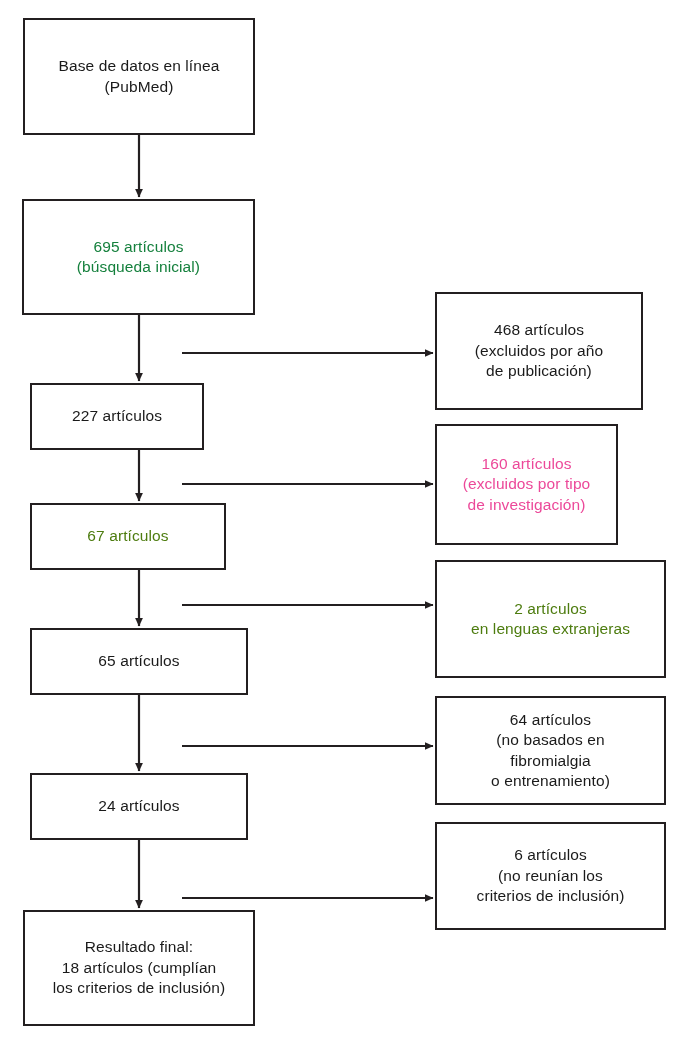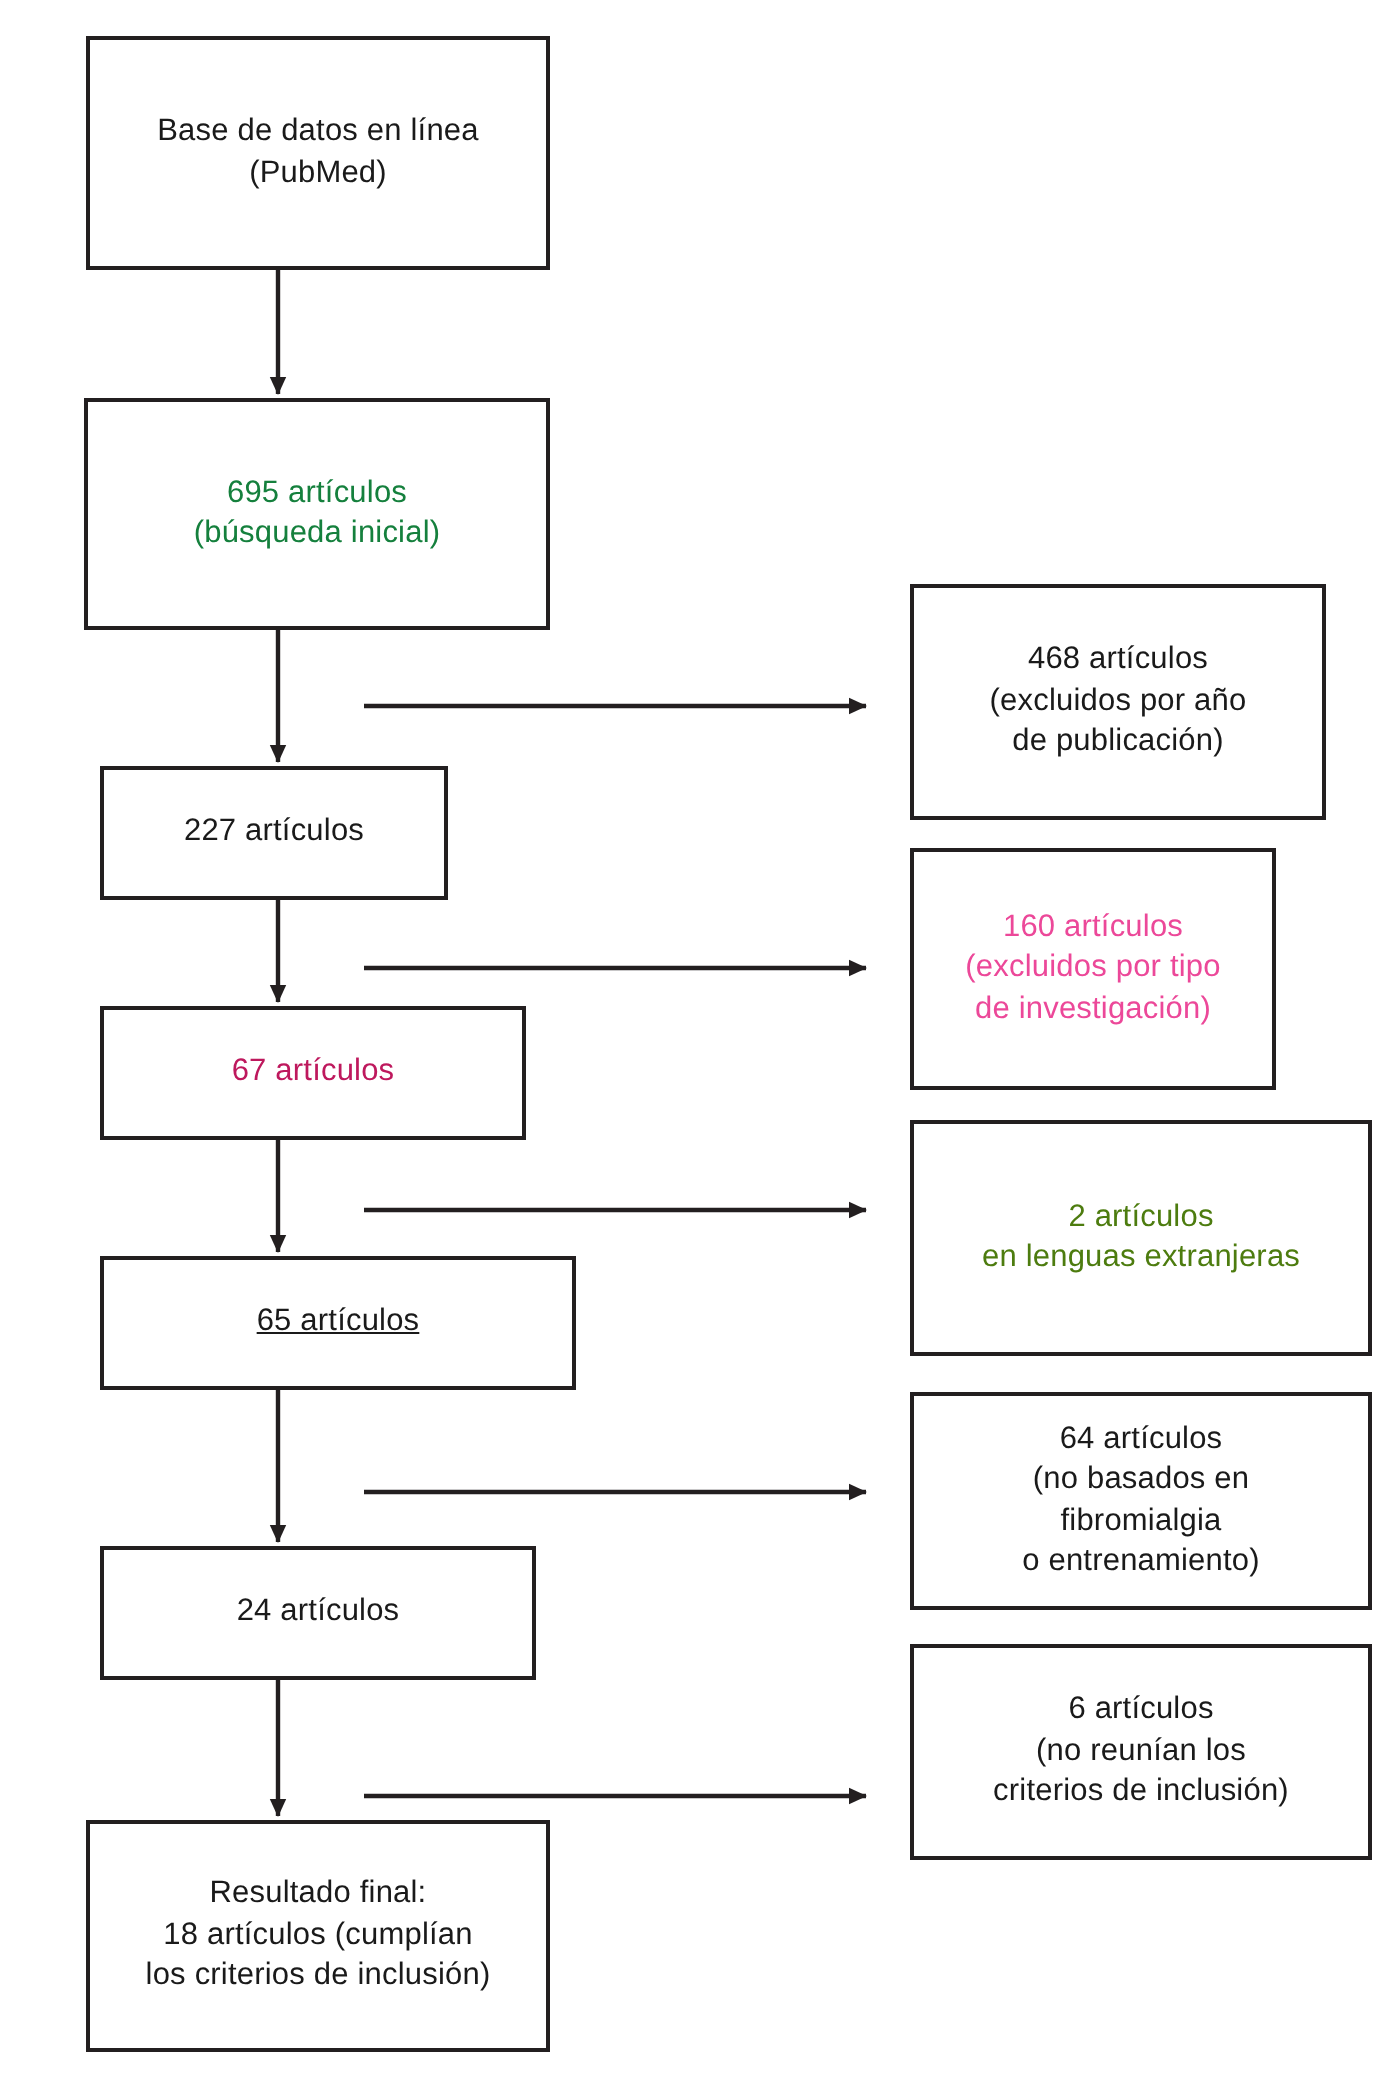--- a/index.html
+++ b/index.html
@@ -24,21 +24,20 @@
     display: flex;
     align-items: center;
     justify-content: center;
     text-align: center;
     color: #1a1a1a;
     font-size: 15.5px;
     line-height: 1.32;
     letter-spacing: 0.1px;
     white-space: pre-line;
     padding: 2px 4px;
-    margin-left: 20px;
   }
   .node-label {
     display: block;
     white-space: pre-line;
   }
   #edges {
     position: absolute;
     left: 0;
     top: 0;
     width: 700px;
@@ -73,22 +72,22 @@
         <line x1="182" y1="898" x2="433" y2="898" stroke="#231f20" stroke-width="2.2" marker-end="url(#arrowhead)"></line>
       </g>
   </svg>
 
   <div id="flow-nodes">
       <div class="node" style="left: 23px; top: 18px; width: 232px; height: 117px; border-color: rgb(35, 31, 32); color: rgb(26, 26, 26);"><span class="node-label">Base de datos en línea
 (PubMed)</span></div>
       <div class="node" style="left: 22px; top: 199px; width: 233px; height: 116px; border-color: rgb(35, 31, 32); color: #15803d;"><span class="node-label">695 artículos
 (búsqueda inicial)</span></div>
       <div class="node" style="left: 30px; top: 383px; width: 174px; height: 67px; border-color: rgb(35, 31, 32); color: rgb(26, 26, 26);"><span class="node-label">227 artículos</span></div>
-      <div class="node" style="left: 30px; top: 503px; width: 213px; height: 67px; border-color: rgb(35, 31, 32); color: #be185d;"><span class="node-label">67 artículos</span></div>
-      <div class="node" style="left: 30px; top: 628px; width: 238px; height: 67px; border-color: rgb(35, 31, 32); color: rgb(26, 26, 26); text-decoration: underline;"><span class="node-label">65 artículos</span></div>
+      <div class="node" style="left: 30px; top: 503px; width: 196px; height: 67px; border-color: rgb(35, 31, 32); color: #4d7c0f;"><span class="node-label">67 artículos</span></div>
+      <div class="node" style="left: 30px; top: 628px; width: 218px; height: 67px; border-color: rgb(35, 31, 32); color: rgb(26, 26, 26);"><span class="node-label">65 artículos</span></div>
       <div class="node" style="left: 30px; top: 773px; width: 218px; height: 67px; border-color: rgb(35, 31, 32); color: rgb(26, 26, 26);"><span class="node-label">24 artículos</span></div>
       <div class="node" style="left: 23px; top: 910px; width: 232px; height: 116px; border-color: rgb(35, 31, 32); color: rgb(26, 26, 26);"><span class="node-label">Resultado final:
 18 artículos (cumplían
 los criterios de inclusión)</span></div>
     </div>
   <div id="exclusion-nodes">
       <div class="node" style="left: 435px; top: 292px; width: 208px; height: 118px; border-color: rgb(35, 31, 32); color: rgb(26, 26, 26);"><span class="node-label">468 artículos
 (excluidos por año
 de publicación)</span></div>
       <div class="node" style="left: 435px; top: 424px; width: 183px; height: 121px; border-color: rgb(35, 31, 32); color: #ec4899;"><span class="node-label">160 artículos

